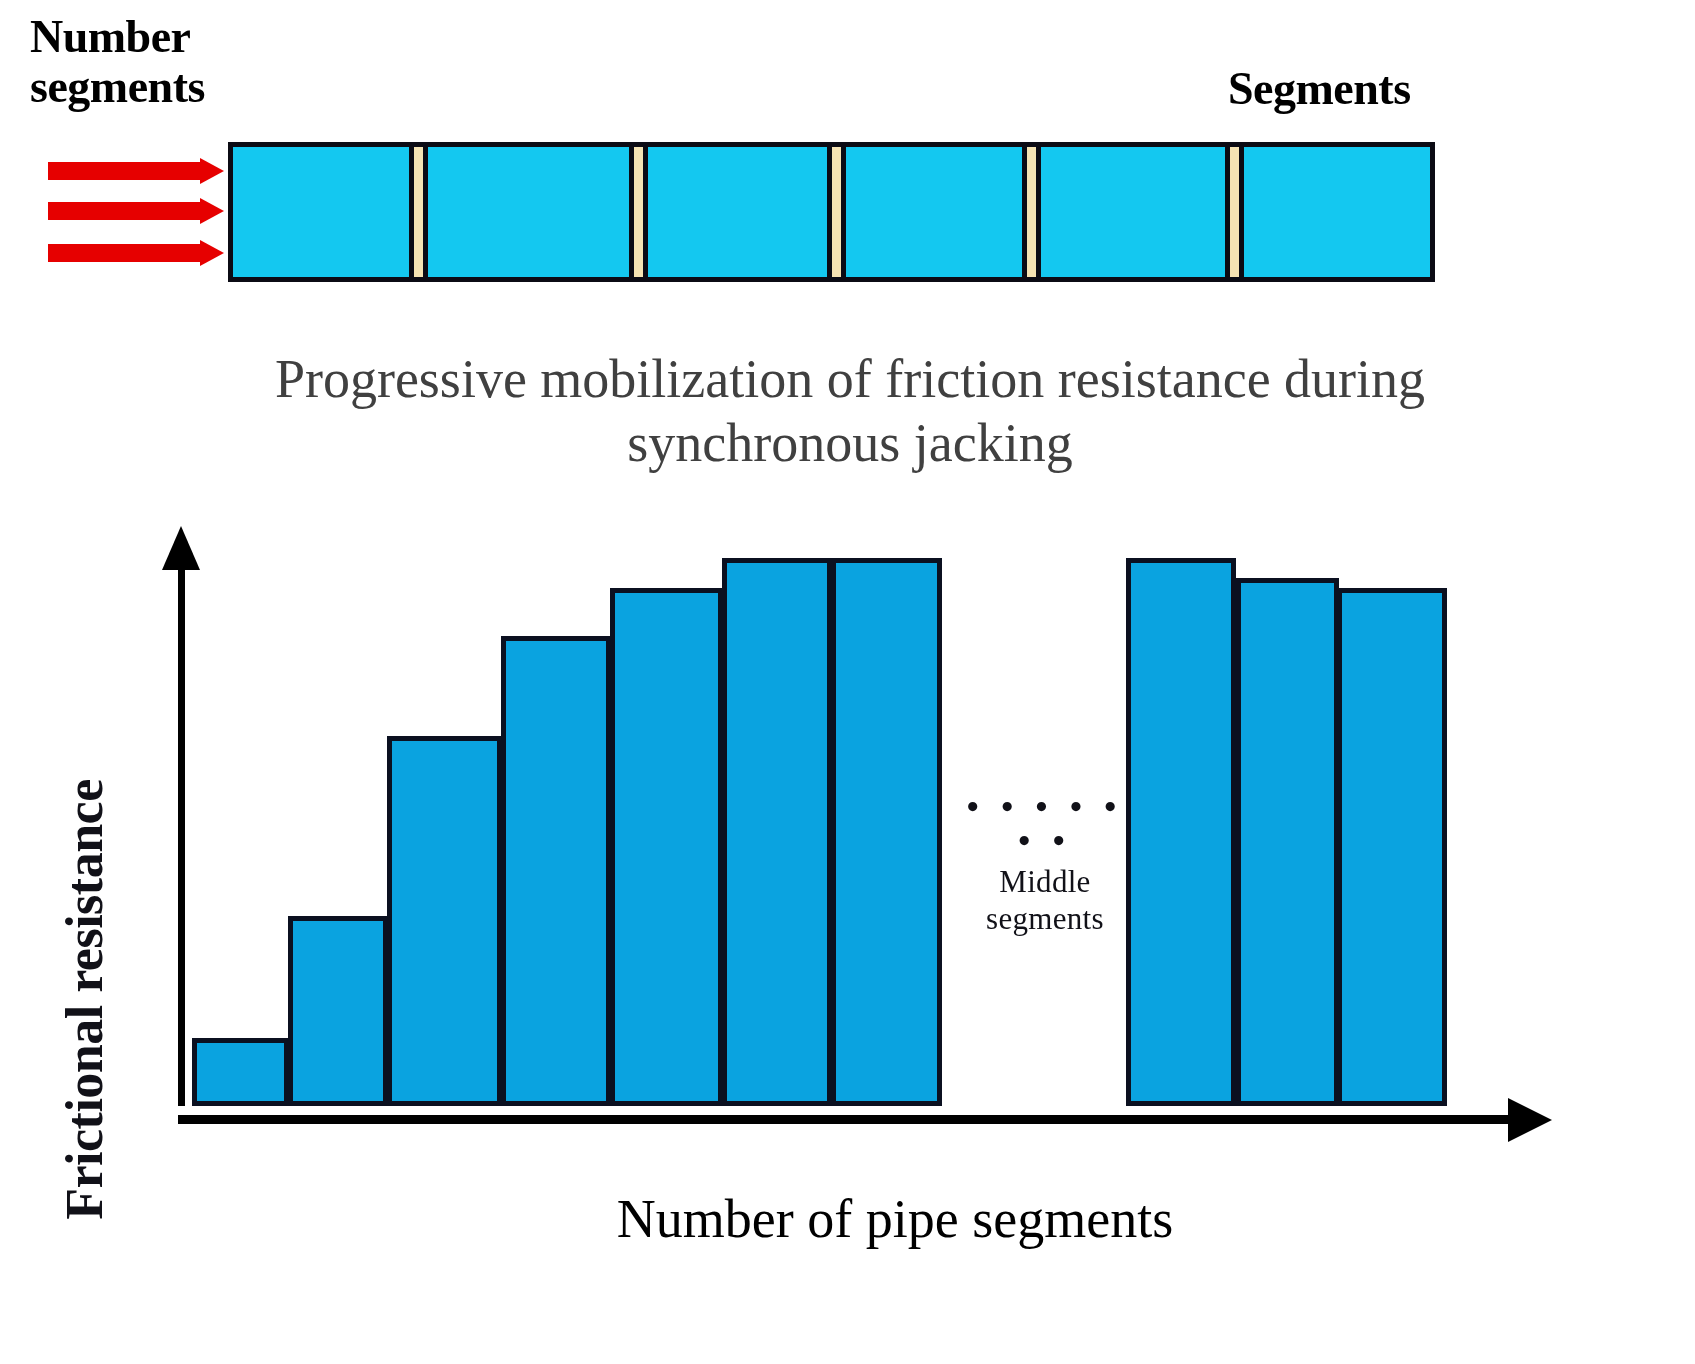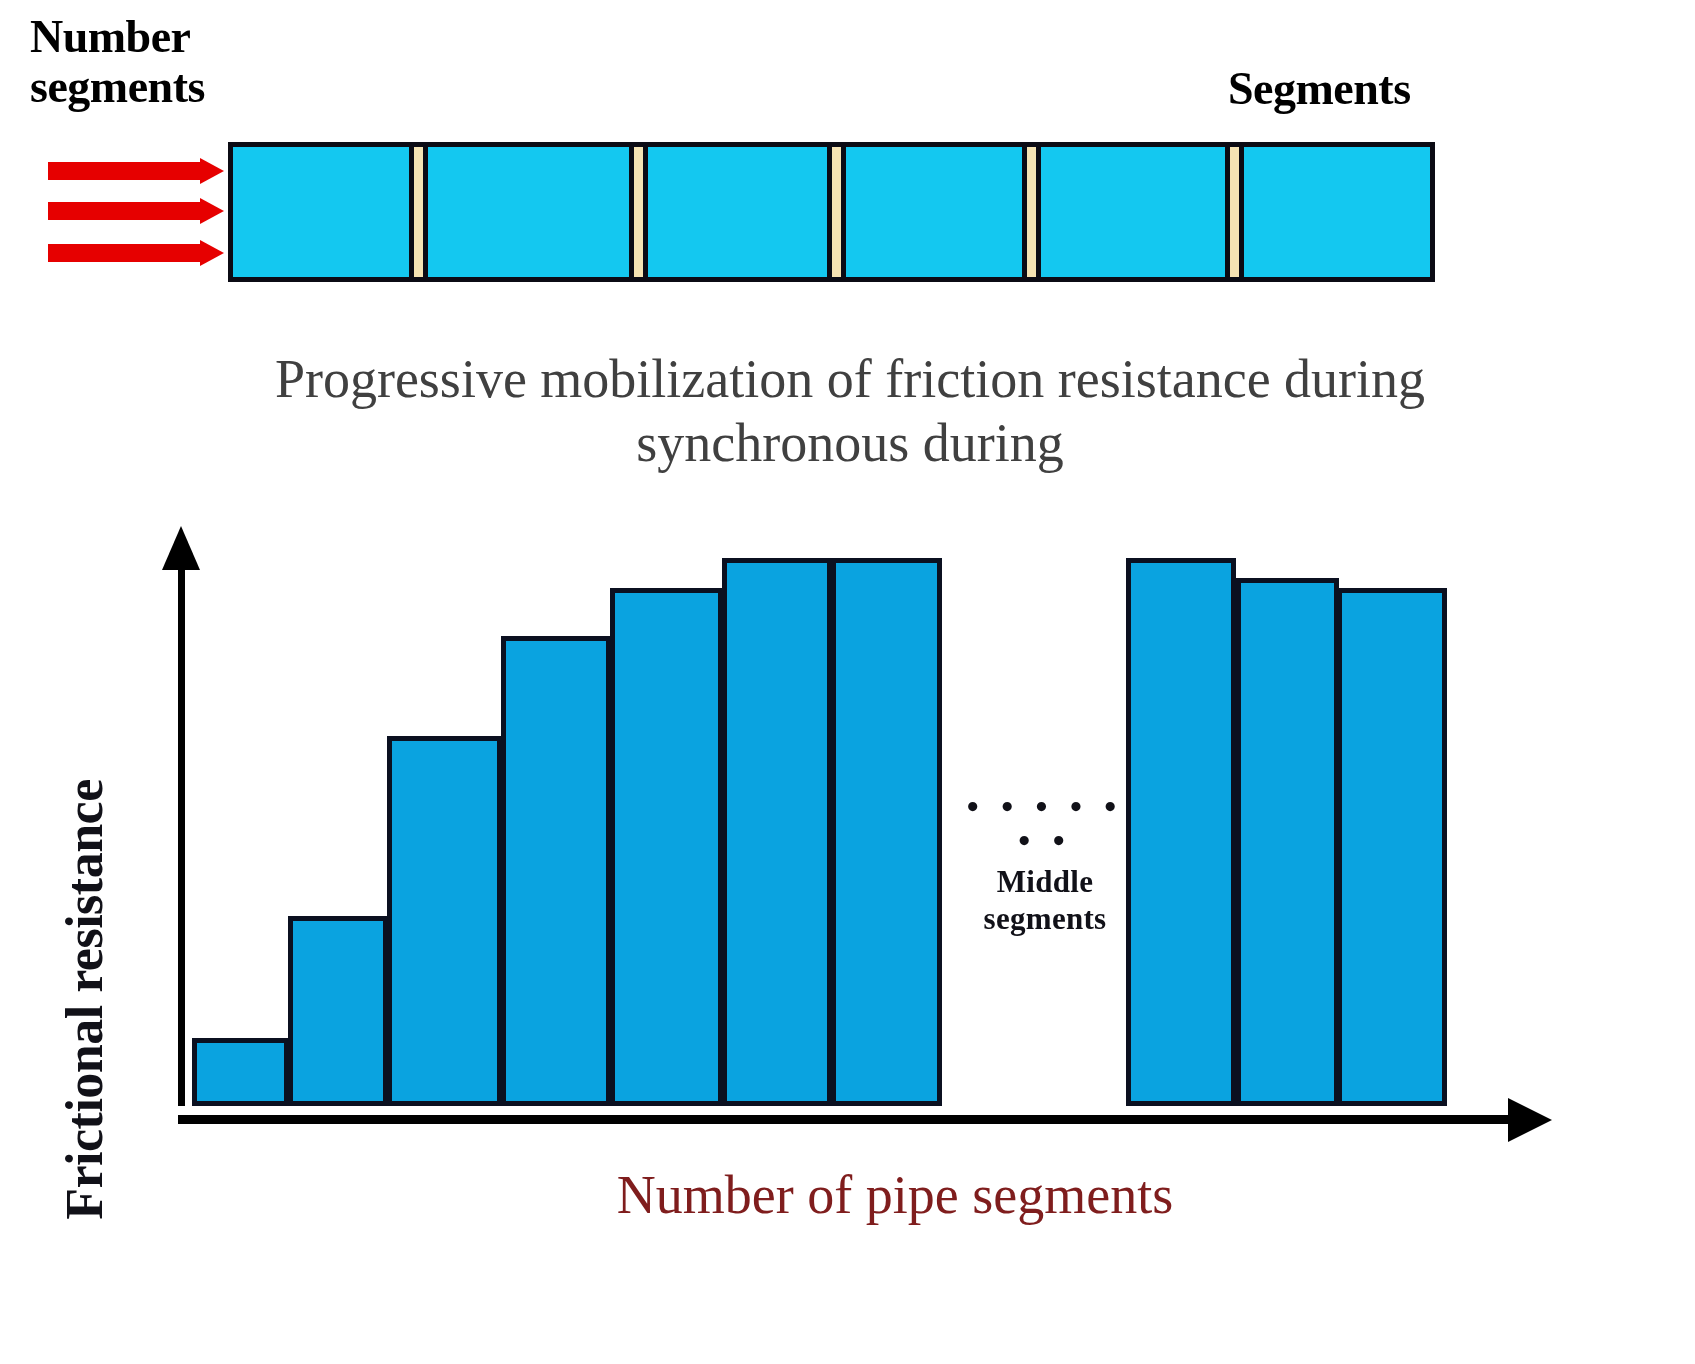--- a/index.html
+++ b/index.html
@@ -112,25 +112,25 @@
     transform: rotate(-90deg);
     transform-origin: center center;
     font-size: 52px;
     font-weight: bold;
     color: #111118;
     letter-spacing: -0.5px;
   }
   #xlabel {
     position: absolute;
     left: 170px;
-    top: 664px;
+    top: 688px;
     width: 1450px;
     text-align: center;
     font-size: 54px;
-    color: #7f1d1d;
+    color: #000000;
     font-weight: 500;
   }
   
   #yaxis {
     position: absolute;
     left: 178px;
     top: 60px;
     width: 7px;
     height: 546px;
     background: #000000;
@@ -190,21 +190,21 @@
   }
   #middle-dots {
     font-size: 34px;
     letter-spacing: 7px;
     font-weight: bold;
     line-height: 1;
     margin-bottom: 6px;
   }
   #middle-text {
     font-size: 31px;
-    font-weight: bold;
+    font-weight: normal;
     line-height: 1.18;
     letter-spacing: 0.3px;
   }
 </style>
 </head>
 <body>
 
 <div id="jacking-label">
   <div>Number</div>
   <div>segments</div>
@@ -236,21 +236,21 @@
     <div class="pipe-joint" style="background: rgb(245, 227, 179);"></div>
     <div class="pipe-seg" style="width: 186px; background: rgb(20, 200, 240); border-color: rgb(11, 11, 20);"></div>
     <div class="pipe-joint" style="background: rgb(245, 227, 179);"></div>
     <div class="pipe-seg" style="width: 194px; background: rgb(20, 200, 240); border-color: rgb(11, 11, 20);"></div>
     <div class="pipe-joint" style="background: rgb(245, 227, 179);"></div>
     <div class="pipe-seg" style="width: 196px; background: rgb(20, 200, 240); border-color: rgb(11, 11, 20);"></div>
   </div>
 
 <div id="caption">
   <div>Progressive mobilization of friction resistance during</div>
-  <div>synchronous during</div>
+  <div>synchronous jacking</div>
 </div>
 
 <div id="chart-area">
 
   <div id="ylabel">Frictional resistance</div>
 
   <div id="yaxis"></div>
   <div id="yaxis-head"></div>
 
   <div id="bars-wrap">

